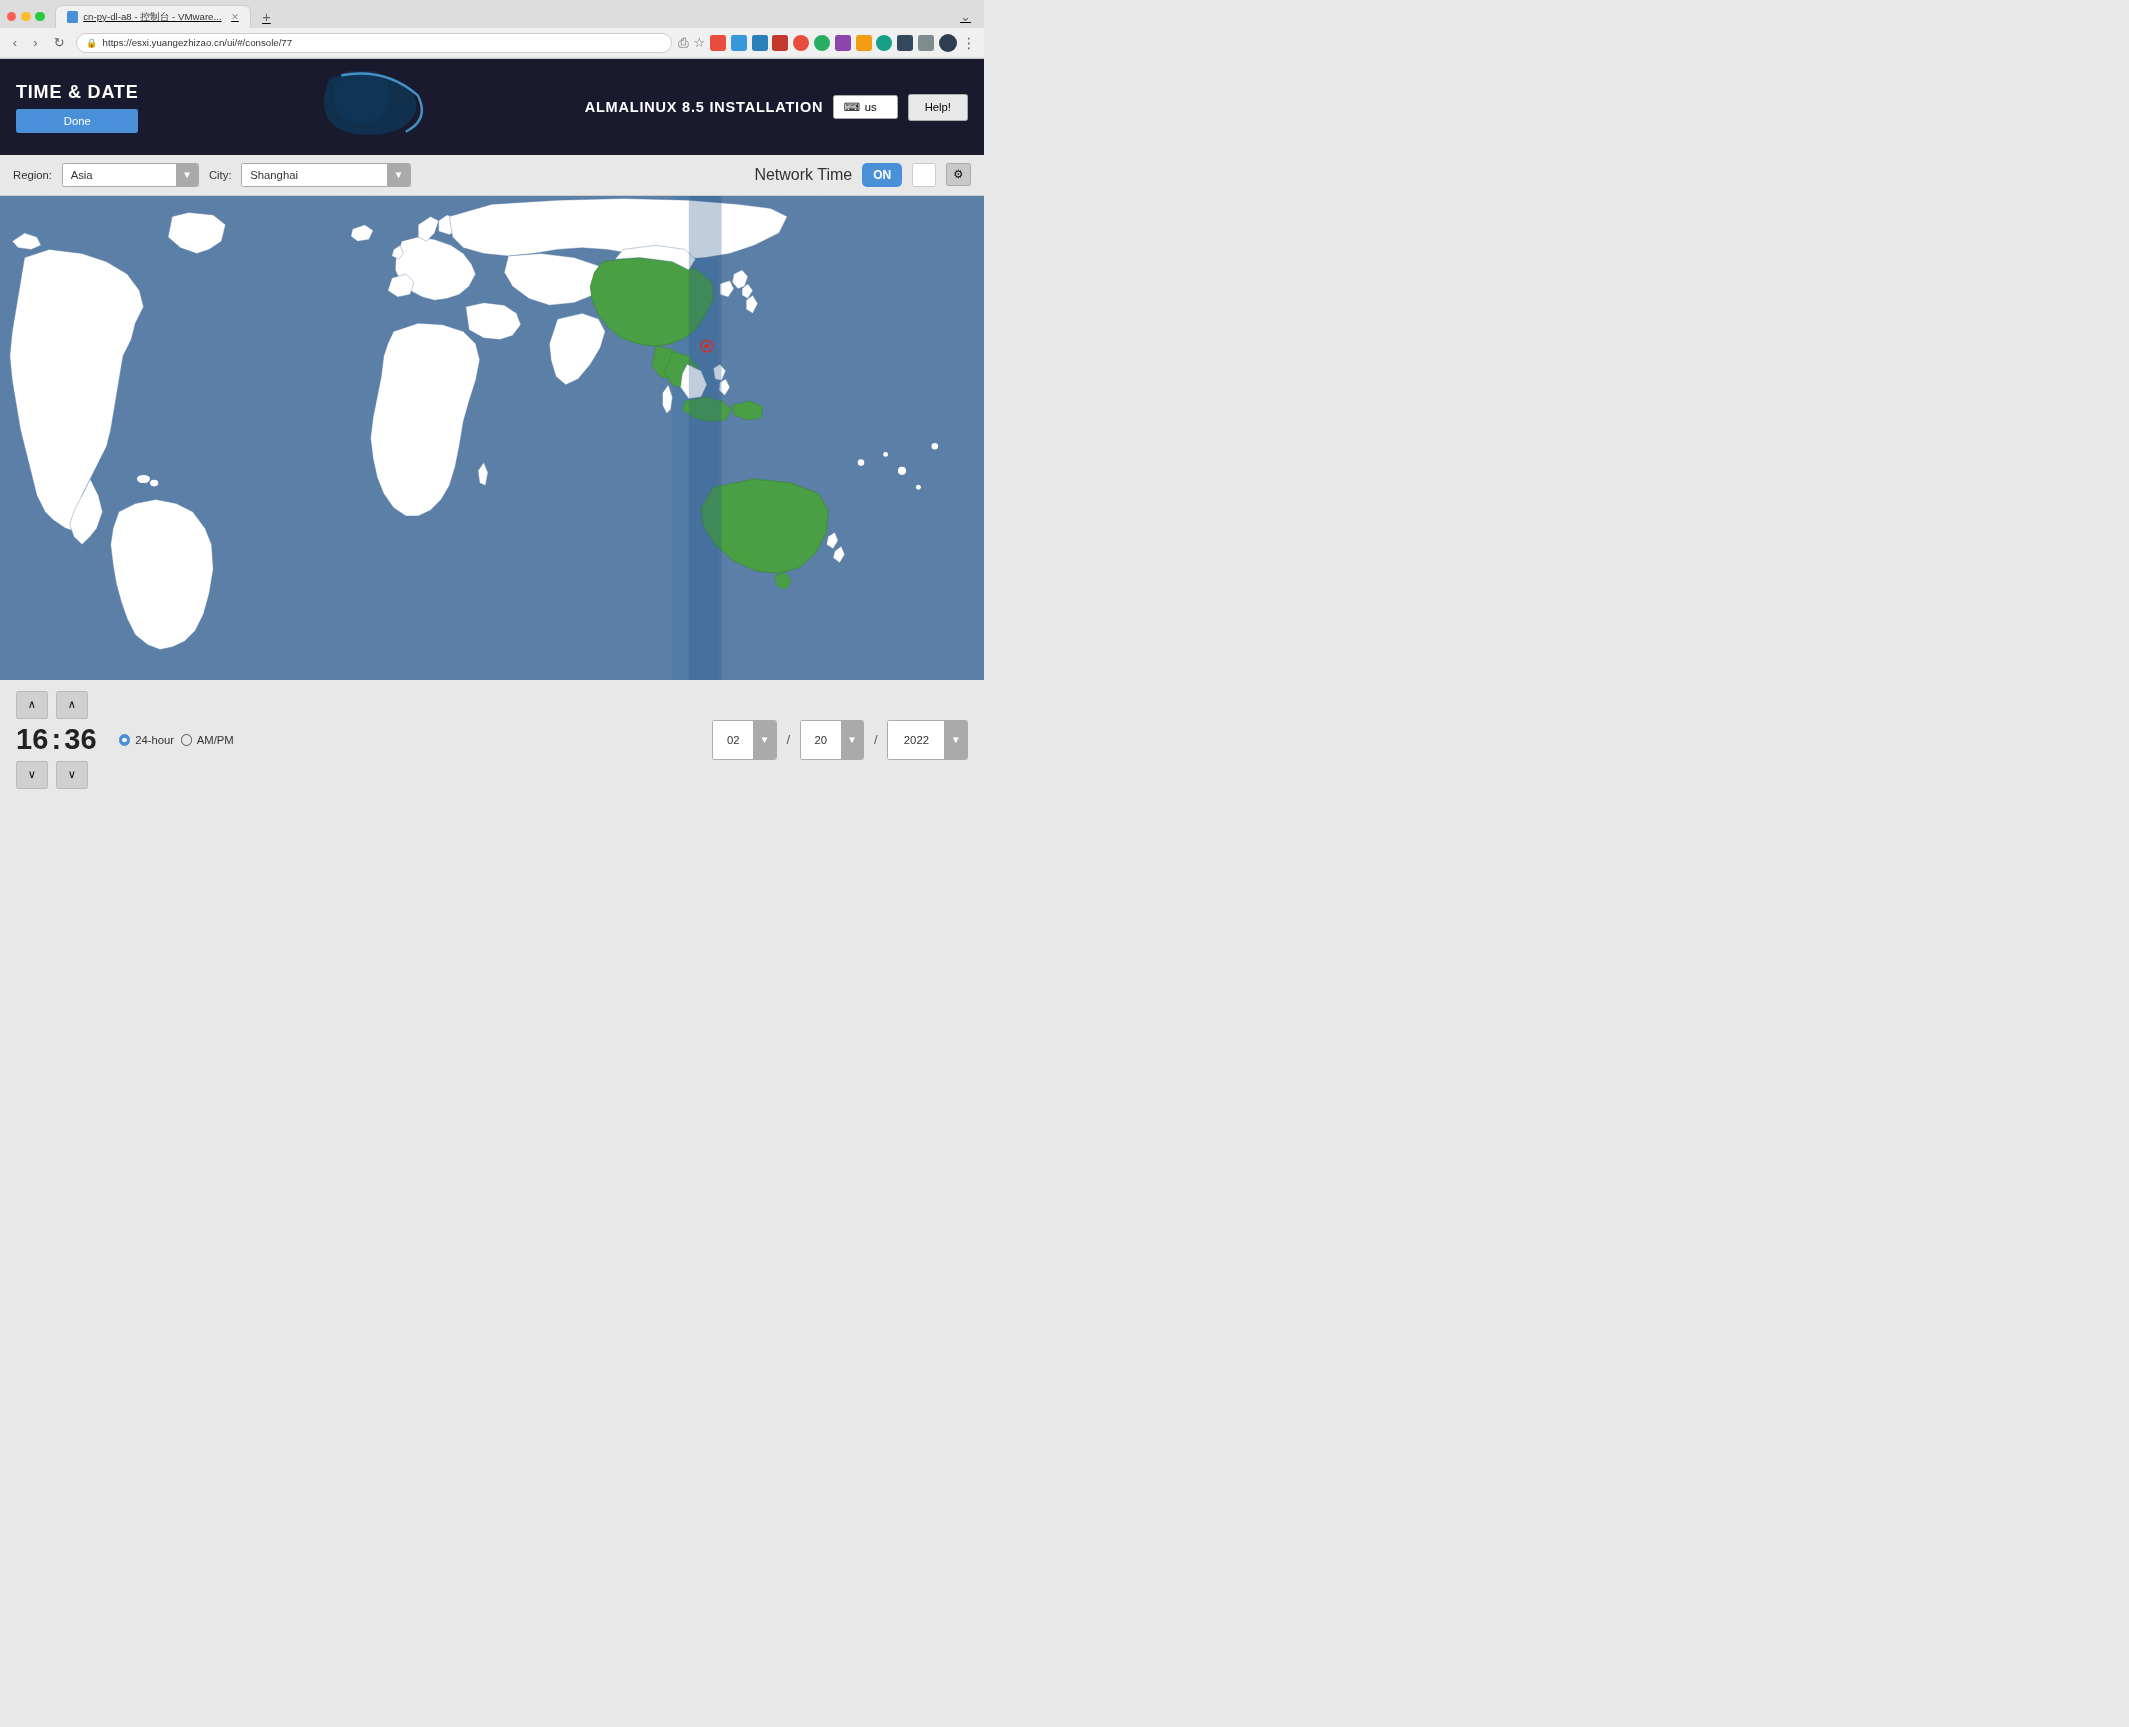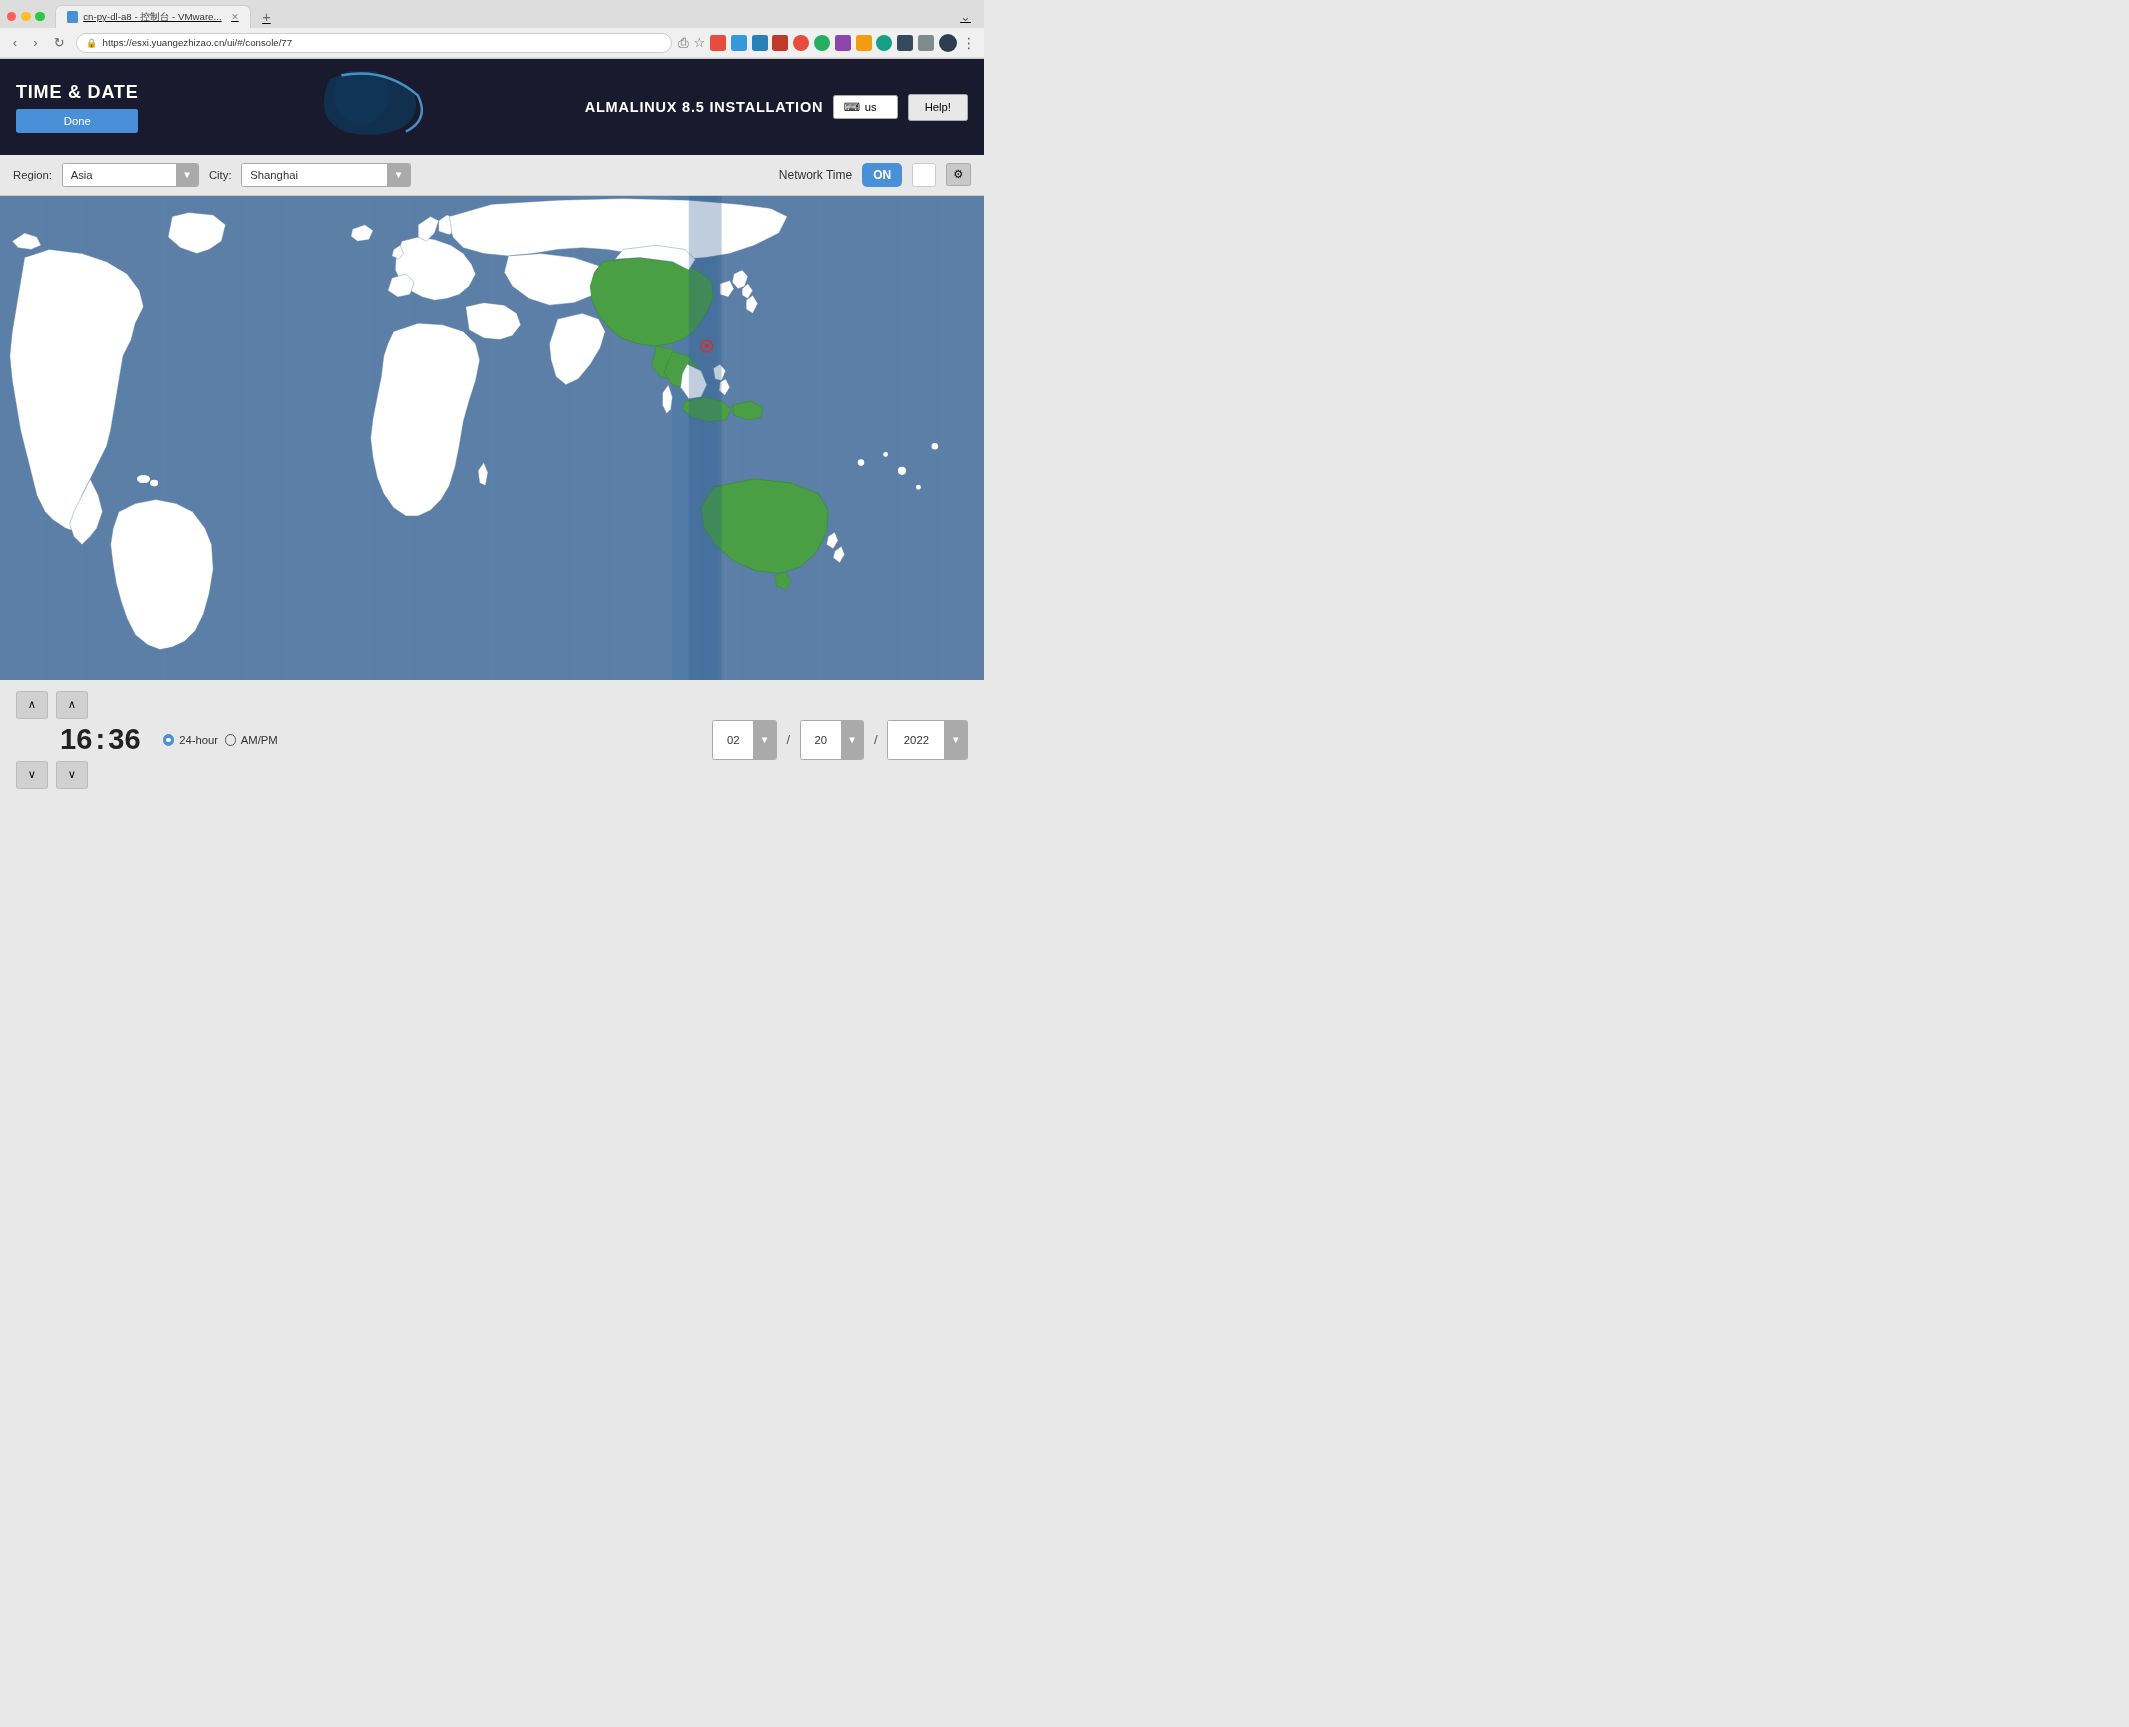--- a/index.html
+++ b/index.html
@@ -86,21 +86,21 @@
     .dropdown-input {
       border: none; outline: none; padding: 4.8px 8px;
       font-size: 11.3px; background: white; color: #333;
     }
     .dropdown-arrow {
       background: #aaa; border: none; padding: 4.8px 6.5px;
       cursor: pointer; font-size: 9.7px; color: white; align-self: stretch;
       display: flex; align-items: center;
     }
     .spacer { flex: 1; }
-    .network-time-label { font-size: 12px; color: #333; }
+    .network-time-label { font-size: 16px; color: #333; }
     .toggle-on {
       background: #4a90d9; color: white; border: none; border-radius: 5px;
       padding: 4.8px 11.3px; font-size: 12px; font-weight: bold; cursor: pointer;
     }
     .toggle-off-area {
       width: 24px; height: 24px; border: 0.8px solid #ccc; background: white;
       border-radius: 2.4px;
     }
     .gear-btn {
       background: #c8c8c8; border: 0.8px solid #aaa; border-radius: 2.4px;
@@ -119,21 +119,21 @@
       background: #e8e8e8; display: flex; align-items: center;
       padding: 11.3px 16px; gap: 16px; min-height: 81px;
     }
     .time-spinners { display: flex; flex-direction: column; gap: 4.8px; }
     .spinner-up-row, .spinner-down-row { display: flex; gap: 8px; }
     .spinner-btn {
       width: 32px; height: 27.4px; background: #d0d0d0; border: 0.8px solid #bbb;
       border-radius: 2.4px; cursor: pointer; font-size: 11.3px; display: flex;
       align-items: center; justify-content: center;
     }
-    .time-display { font-size: 29px; font-weight: bold; color: #222; display: flex; align-items: flex-end; margin-left: 44px; }
+    .time-display { font-size: 29px; font-weight: bold; color: #222; display: flex; align-items: flex-end; }
     .time-colon { padding: 0 3.2px; }
     .time-format { display: flex; flex-direction: row; gap: 6.5px; margin-left: 6.5px; }
     .radio-option { display: flex; align-items: center; gap: 4.8px; font-size: 11.3px; color: #333; cursor: pointer; }
     .radio-circle {
       width: 11.3px; height: 11.3px; border-radius: 50%; border: 1.6px solid #555;
       display: flex; align-items: center; justify-content: center;
     }
     .radio-filled { background: #4a90d9; border-color: #4a90d9; }
     .radio-dot { width: 4.8px; height: 4.8px; background: white; border-radius: 50%; }
 

